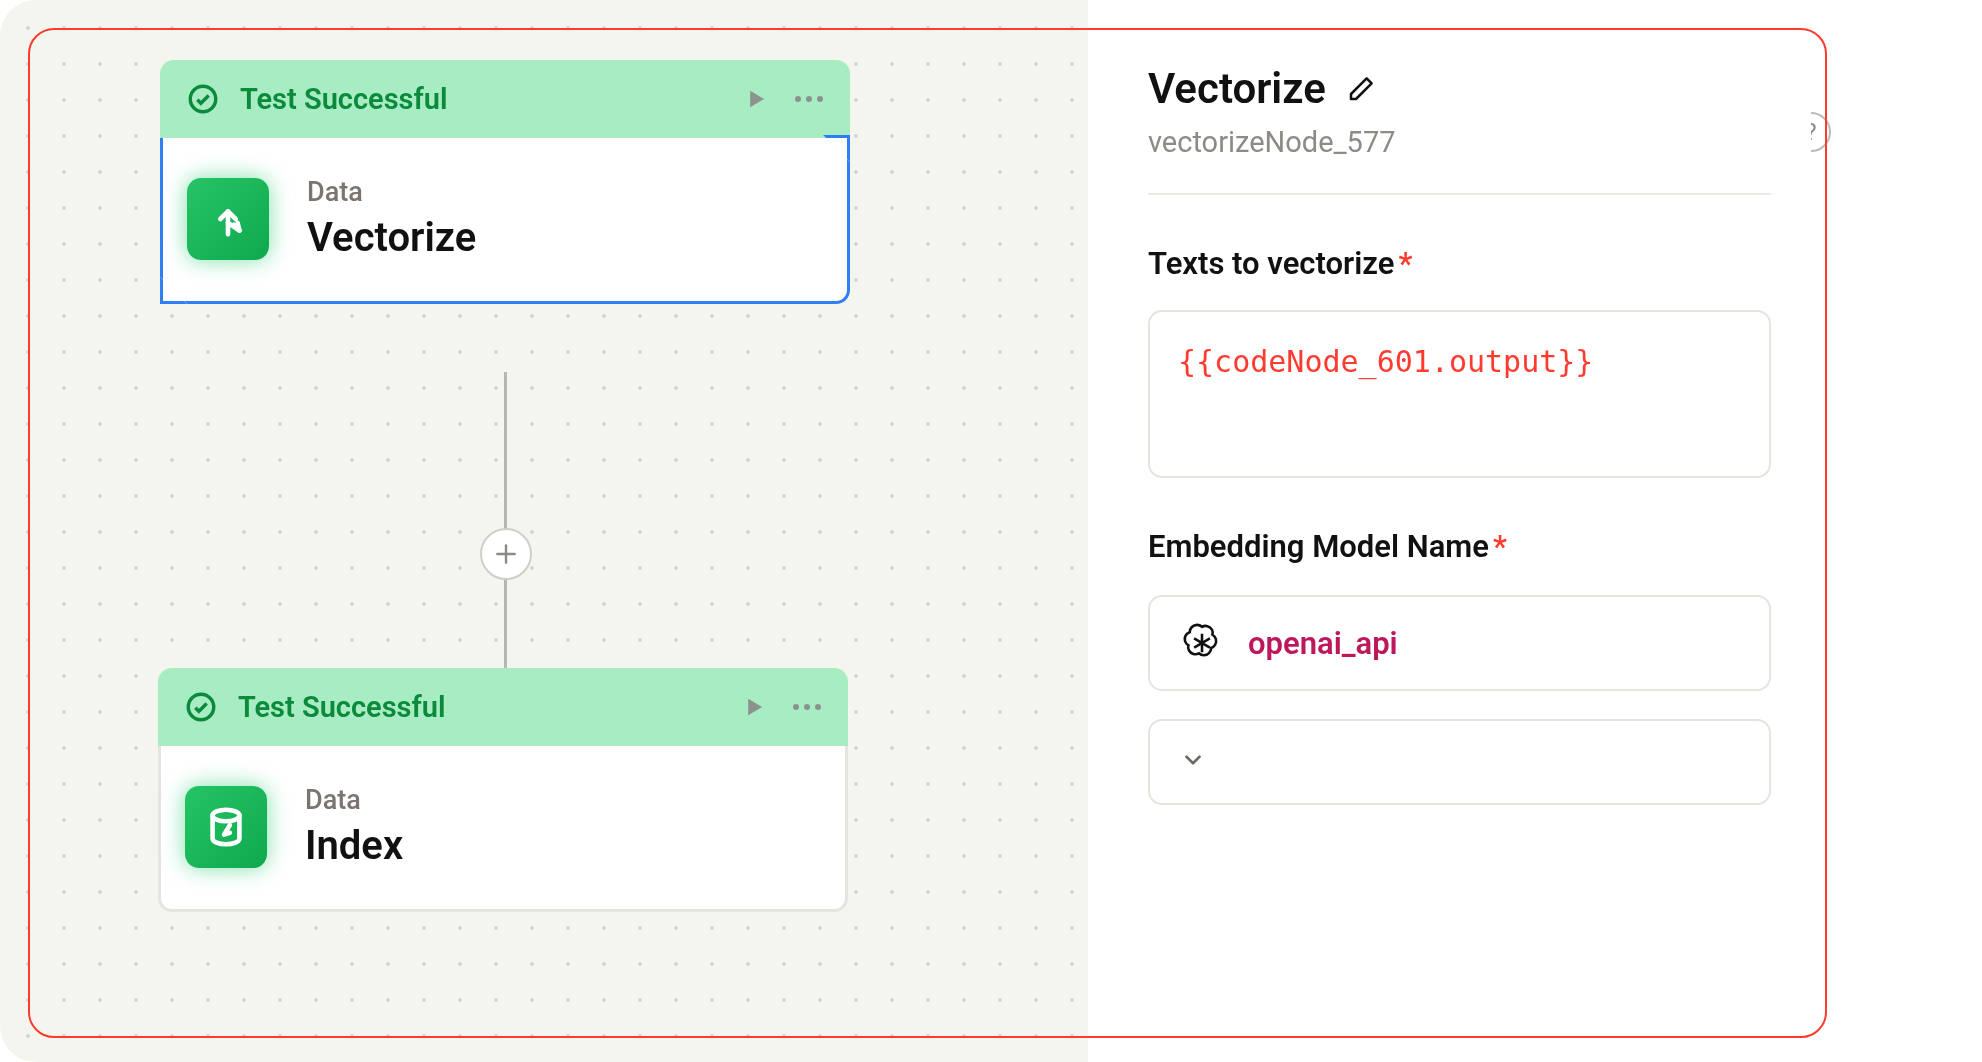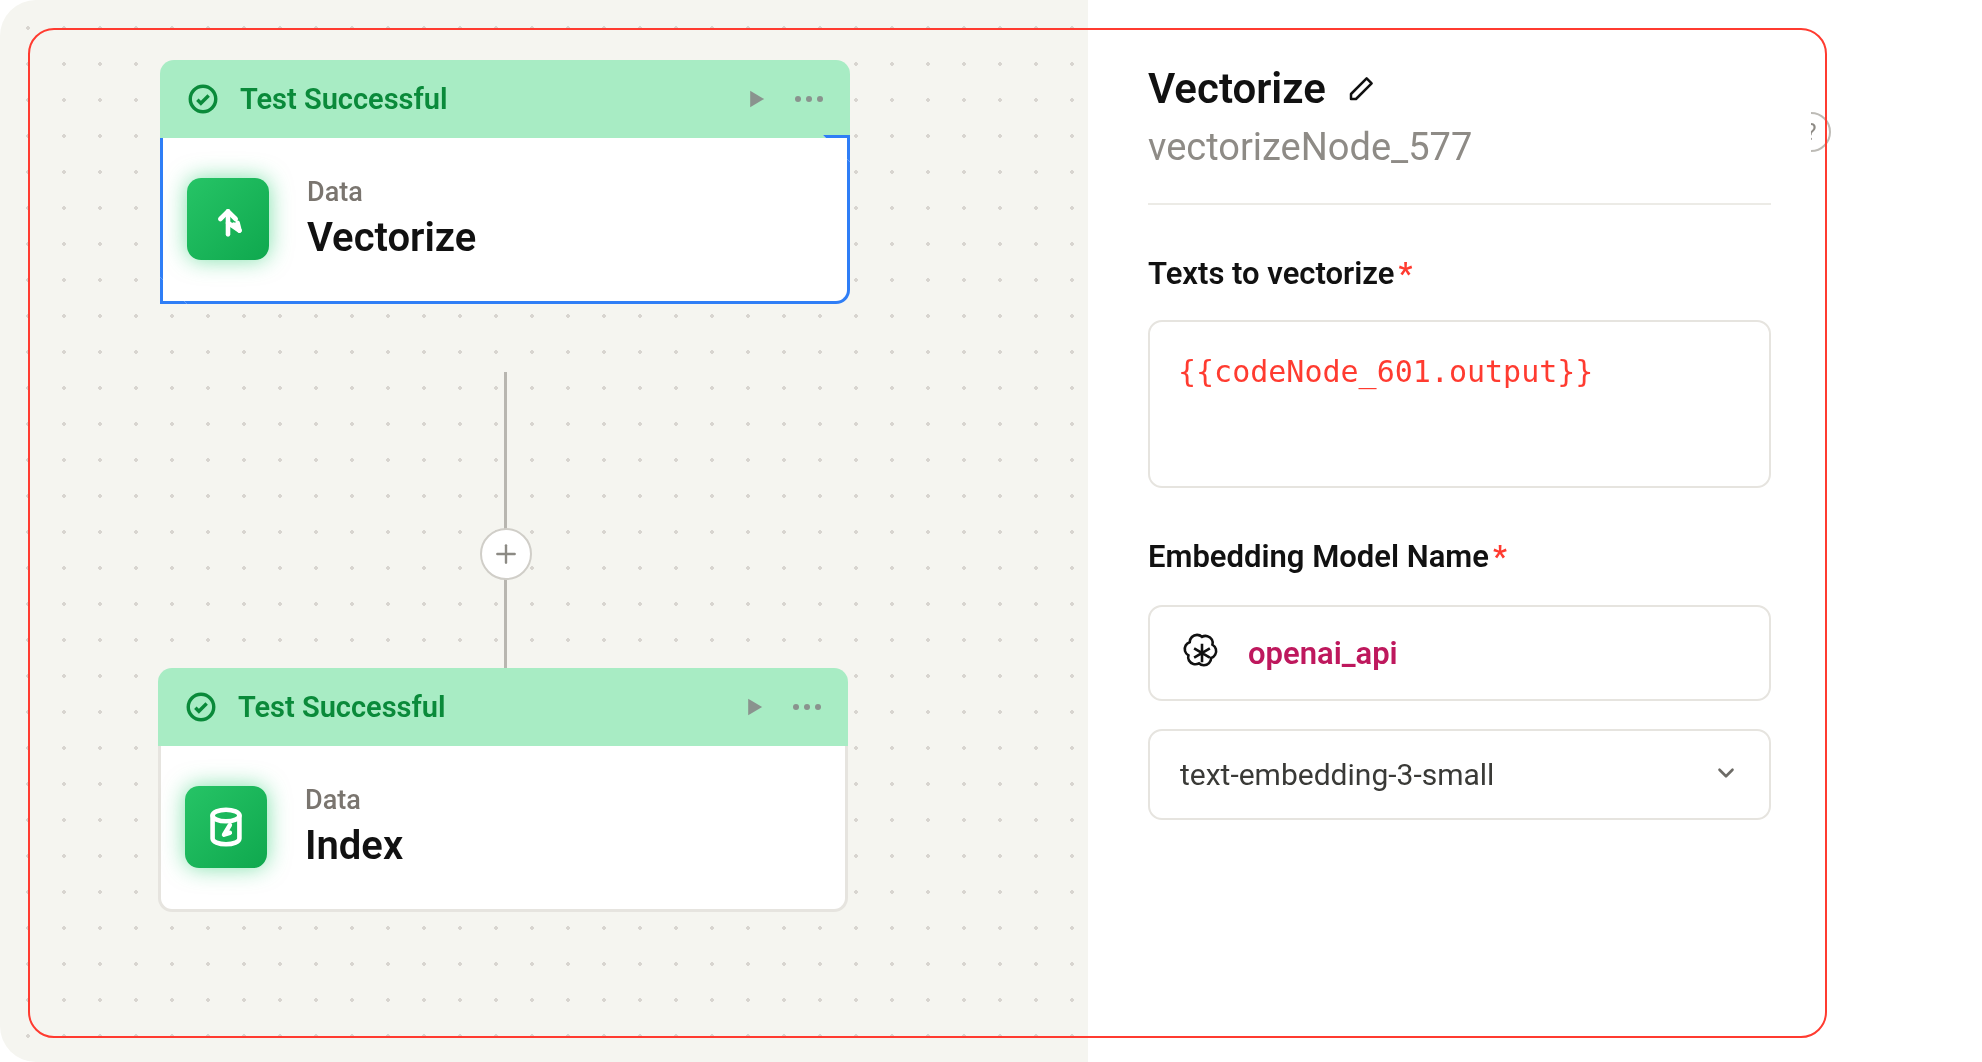--- a/index.html
+++ b/index.html
@@ -165,21 +165,21 @@
     gap: 20px;
   }
   .panel-title {
     font-size: 42px;
     font-weight: 650;
     color: #111;
   }
   .edit-ico { color:#111; display:flex; cursor:pointer; }
   .panel-sub {
     margin-top: 12px;
-    font-size: 38px;
+    font-size: 29px;
     color: #8e8b86;
   }
   .help-btn {
     position:absolute;
     right: 0px;
     top: 112px;
     width: 40px; height: 40px;
     border: 2px solid #bdbbb6;
     border-radius: 50%;
     display:flex; align-items:center; justify-content:center;
@@ -371,21 +371,20 @@
 
         <div class="provider-box">
           <svg class="openai-ico" viewBox="0 0 24 24" fill="none" stroke="#111" stroke-width="1.4">
             <path d="M12 3.2c1.9-1.1 4.3-.4 5.4 1.5.5.9.6 1.9.3 2.8 1.9 1.1 2.6 3.5 1.5 5.4-.5.9-1.3 1.5-2.2 1.8 0 2.2-1.8 4-4 4-1 0-2-.4-2.7-1.1-1.9 1.1-4.3.4-5.4-1.5-.5-.9-.6-1.9-.3-2.8-1.9-1.1-2.6-3.5-1.5-5.4.5-.9 1.3-1.5 2.2-1.8 0-2.2 1.8-4 4-4 1 0 2 .4 2.7 1.1z"></path>
             <path d="M12 7v10M7.7 9.5l8.6 5M7.7 14.5l8.6-5"></path>
           </svg>
           <span class="provider-label">openai_api</span>
         </div>
 
         <div class="select-box">
-          <span class="sel-label">text-embedding-3-small</span>
           <span class="chev">
             <svg width="26" height="26" viewBox="0 0 24 24" fill="none" stroke="#6d6b66" stroke-width="2.4" stroke-linecap="round" stroke-linejoin="round">
                 <polyline points="6 9 12 15 18 9"></polyline>
               </svg>
           </span>
         </div>
       </div>
     </div>
 
   </div>

